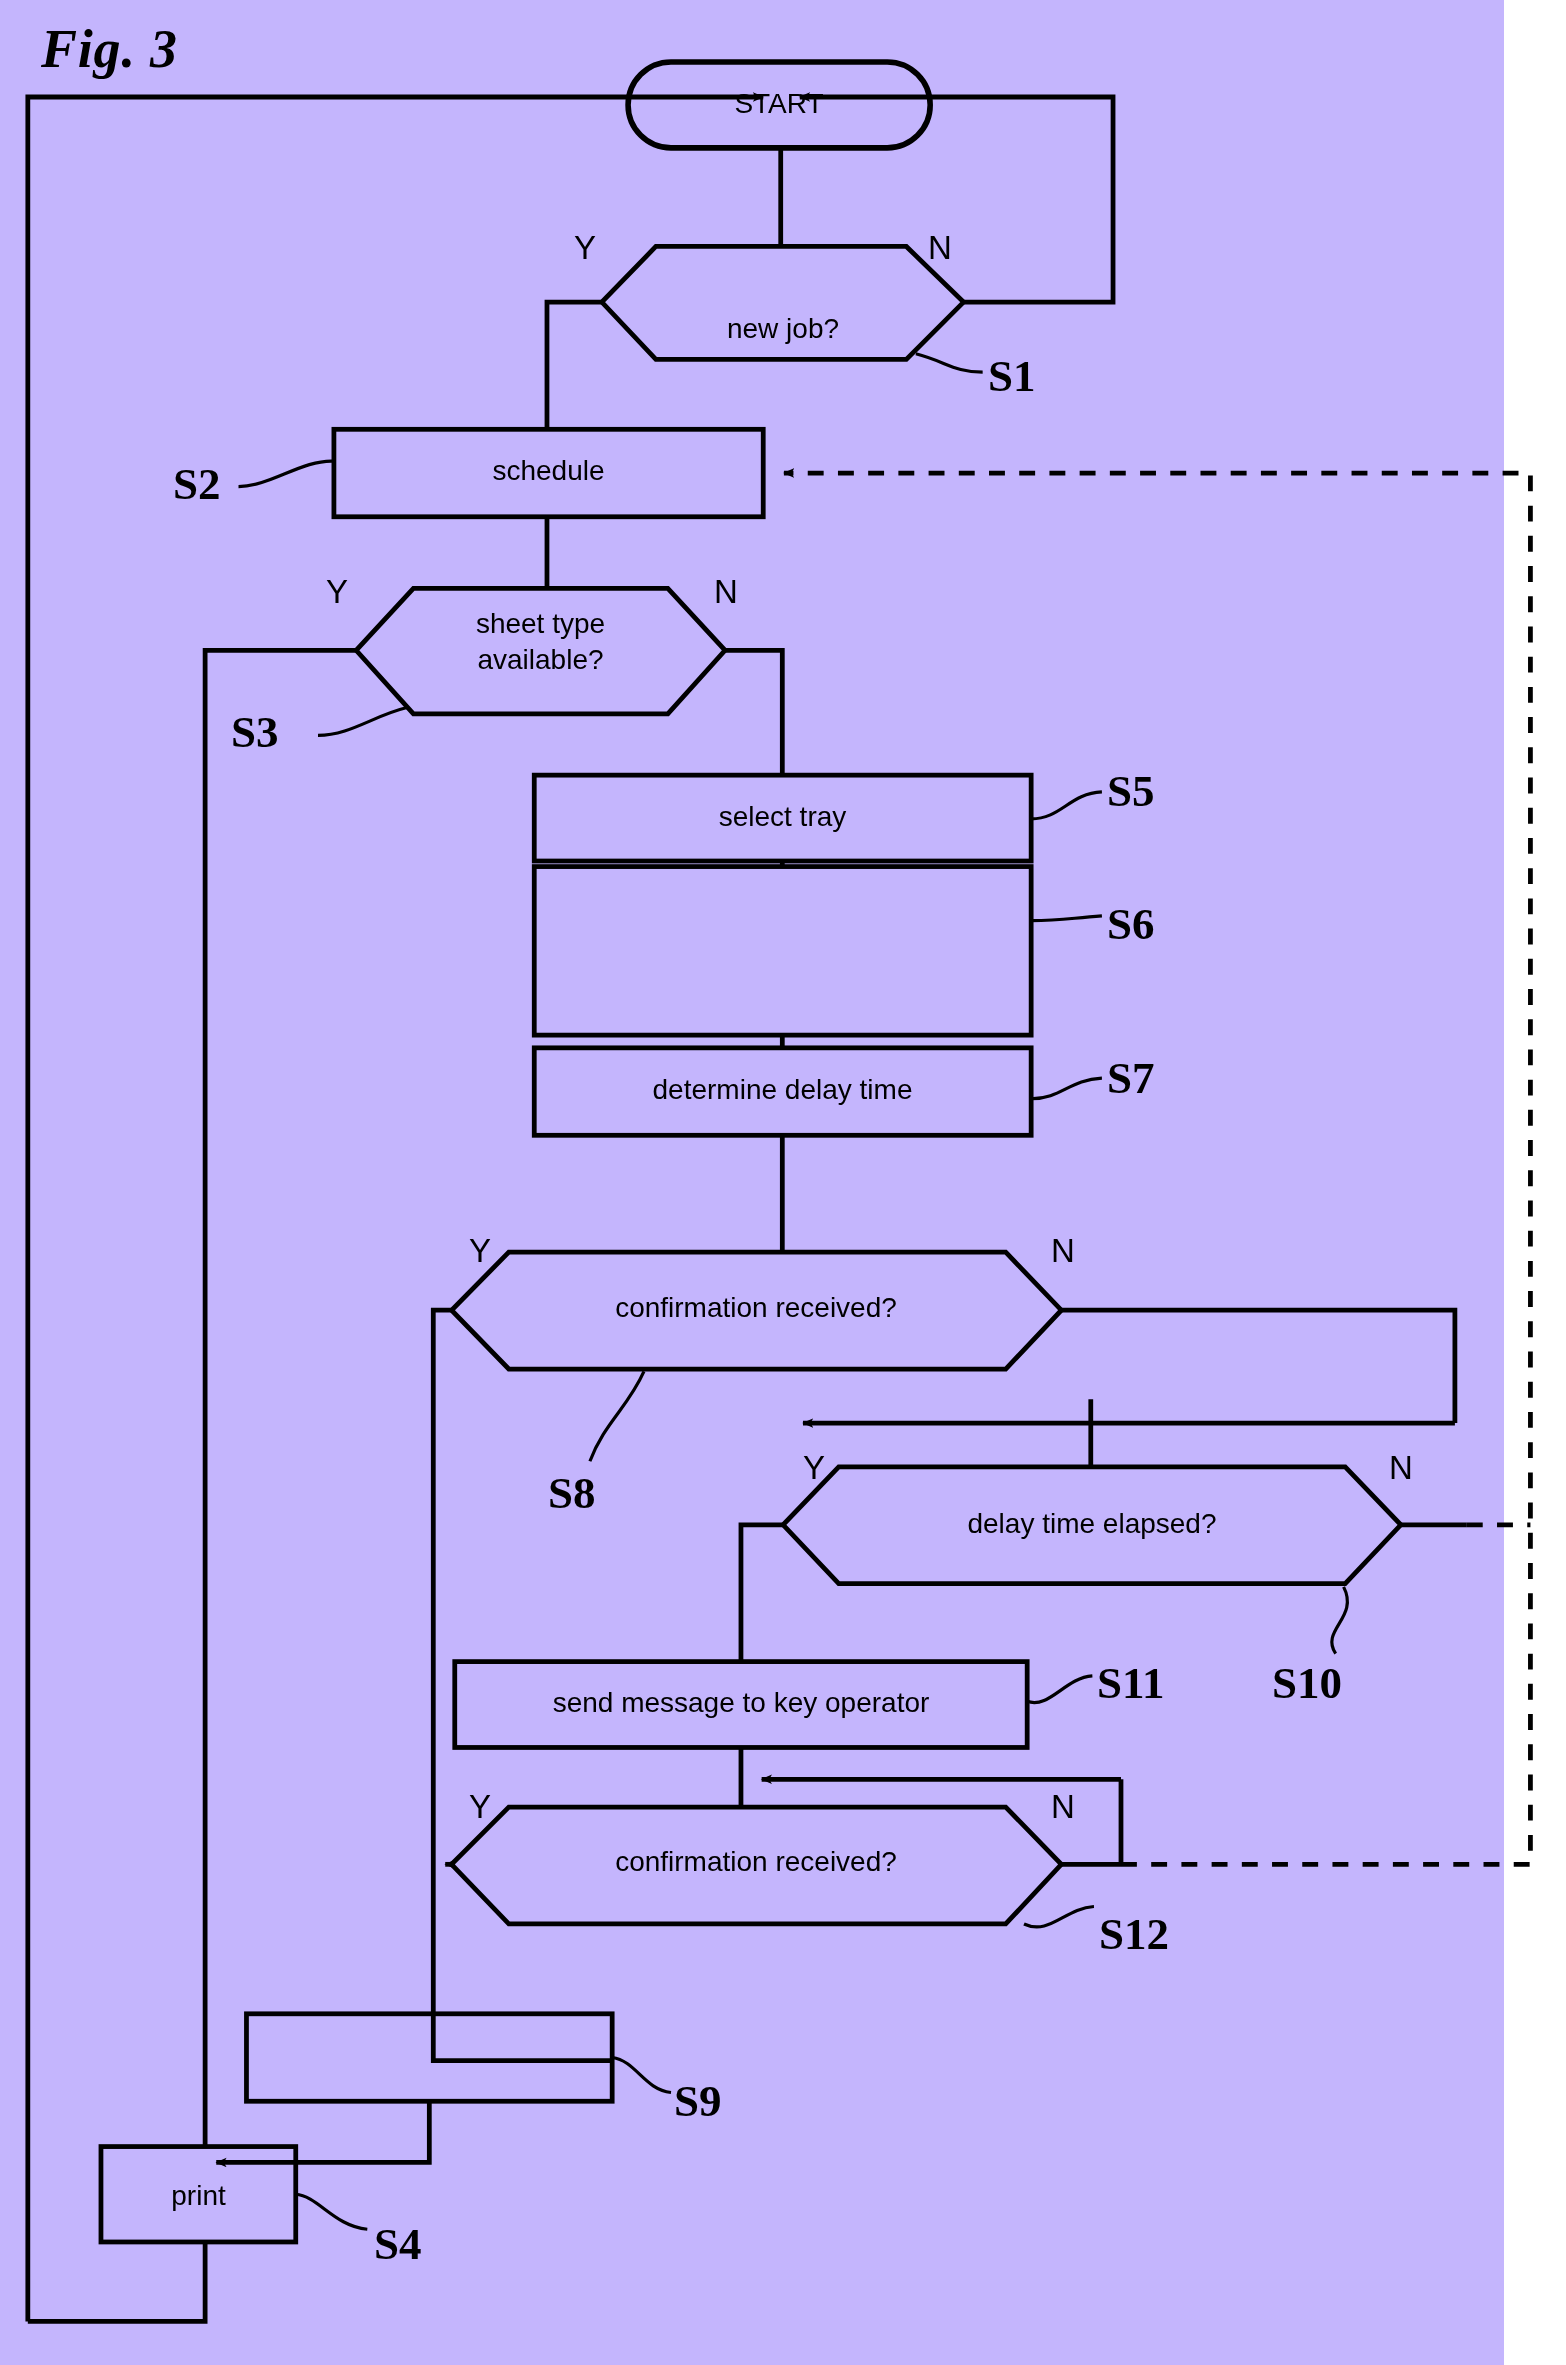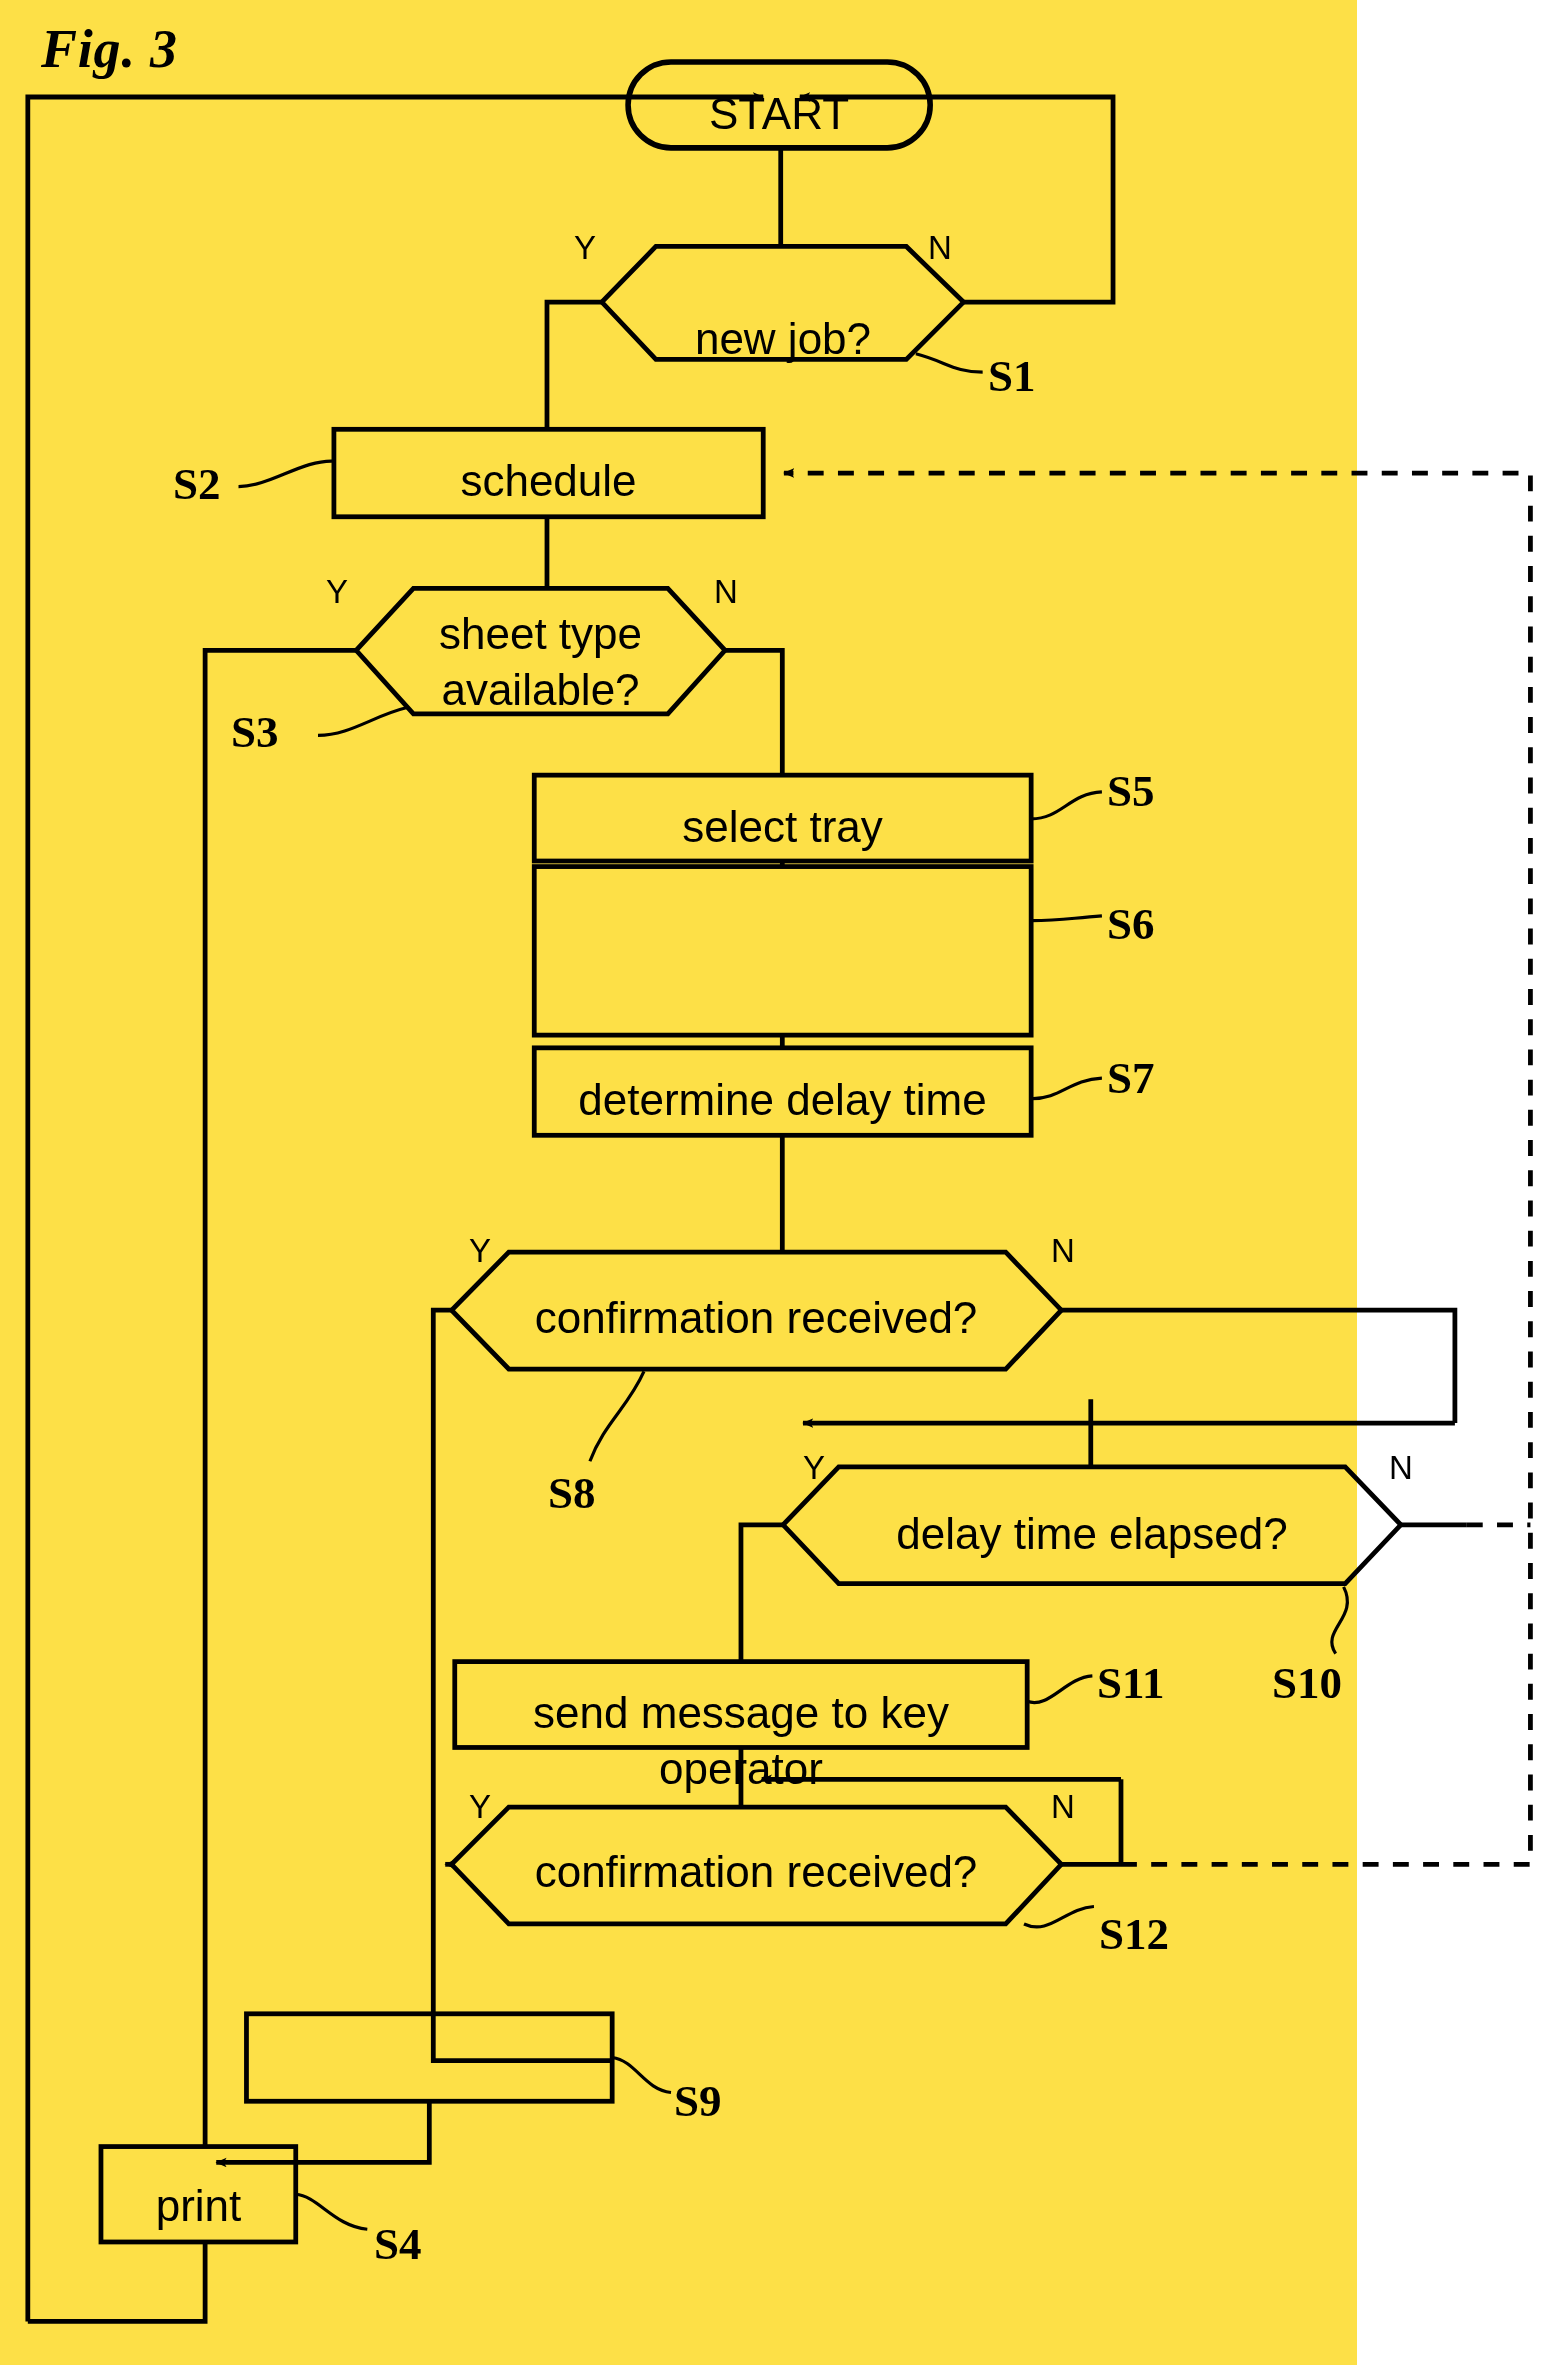--- a/index.html
+++ b/index.html
@@ -1,29 +1,29 @@
 <!DOCTYPE html>
 <html style="font-size:12.7px"><head>
 <meta charset="utf-8">
 <style>
   html,body{margin:0;padding:0;background:#fff;}
   body{width:1567px;height:2366px;font-family:"Liberation Sans",sans-serif;overflow:hidden;}
-  #sheet{position:relative;width:1357px;height:2366px;background:#fde047;}
+  #sheet{position:relative;width:1504px;height:2366px;background:#c4b5fd;}
   svg{position:absolute;top:0;left:0;width:1567px;height:2366px;}
   .fig-label{
     position:absolute;font-family:"Liberation Serif",serif;font-style:italic;
     font-weight:700;font-size:54px;color:#000;letter-spacing:0.8px;white-space:nowrap;
   }
   .step-label{
     position:absolute;font-family:"Liberation Serif",serif;
     font-weight:700;font-size:45px;color:#000;white-space:nowrap;
   }
   .node-text{
     position:absolute;color:#000;font-family:"Liberation Sans",sans-serif;
-    font-size:44px;line-height:1.28;white-space:pre-line;
+    font-size:28px;line-height:1.28;white-space:pre-line;
   }
   .node-text.c{text-align:center;}
   .node-text.l{text-align:left;}
   .yn{
     position:absolute;color:#000;font-family:"Liberation Sans",sans-serif;
     font-size:33px;line-height:1;
   }
 </style>
 </head>
 <body>

